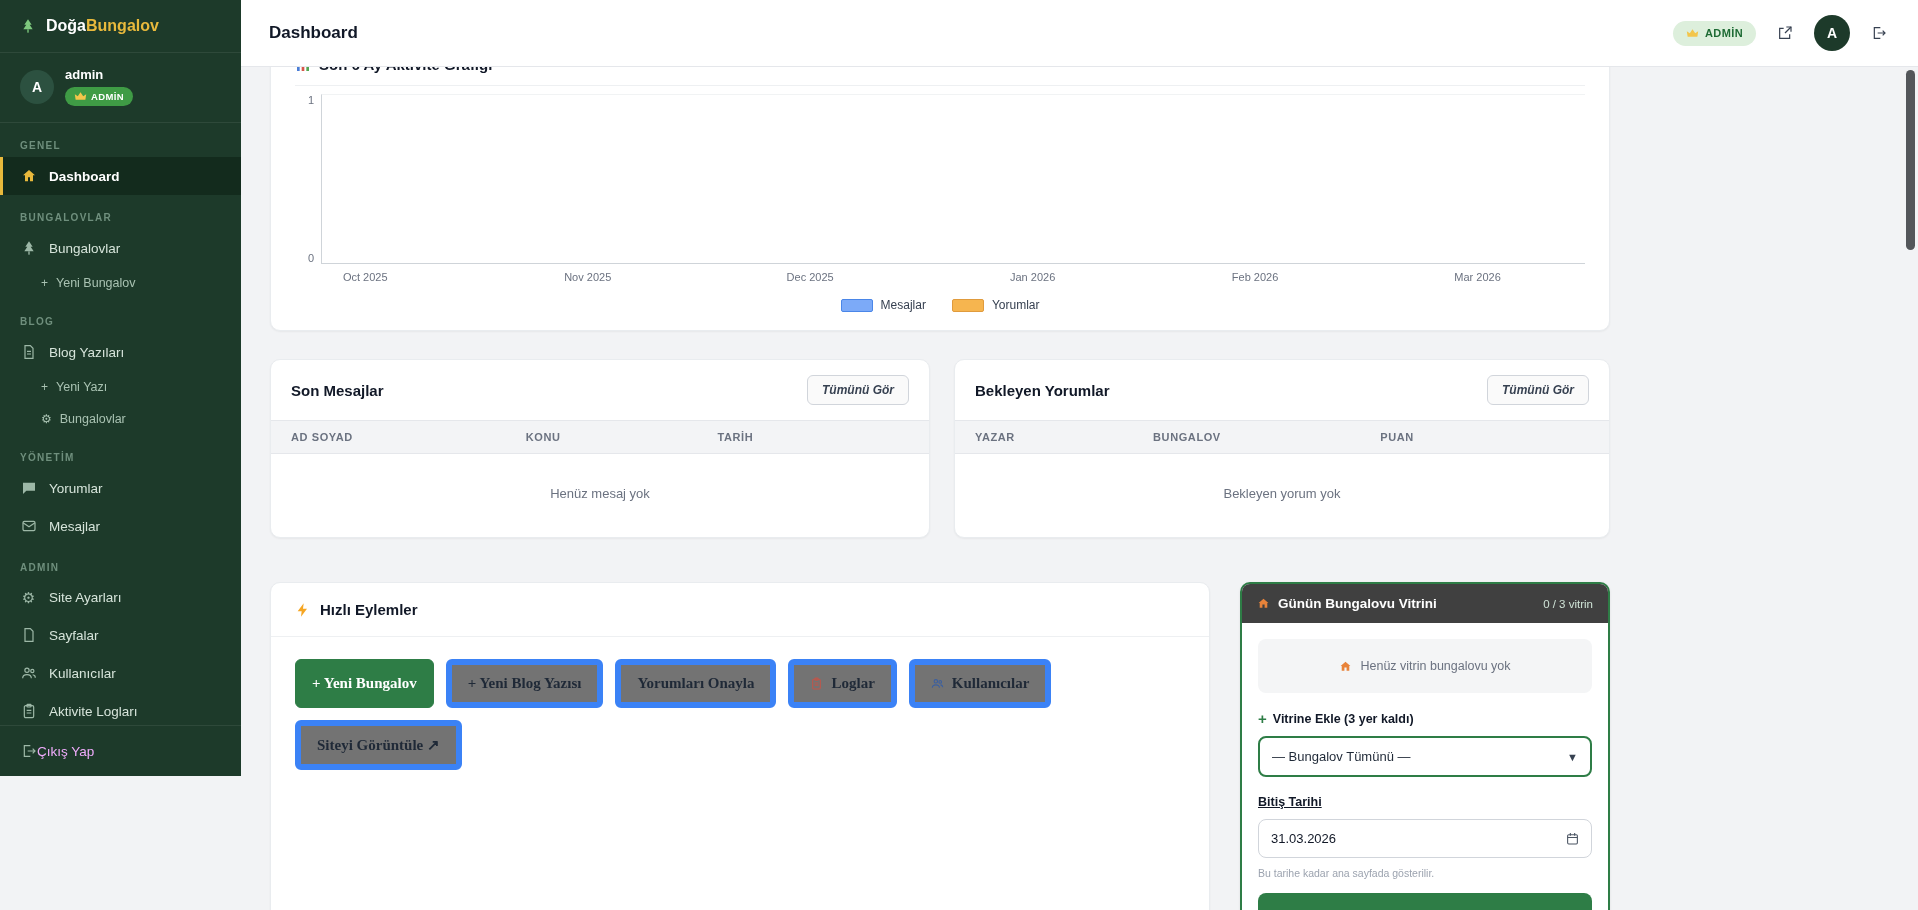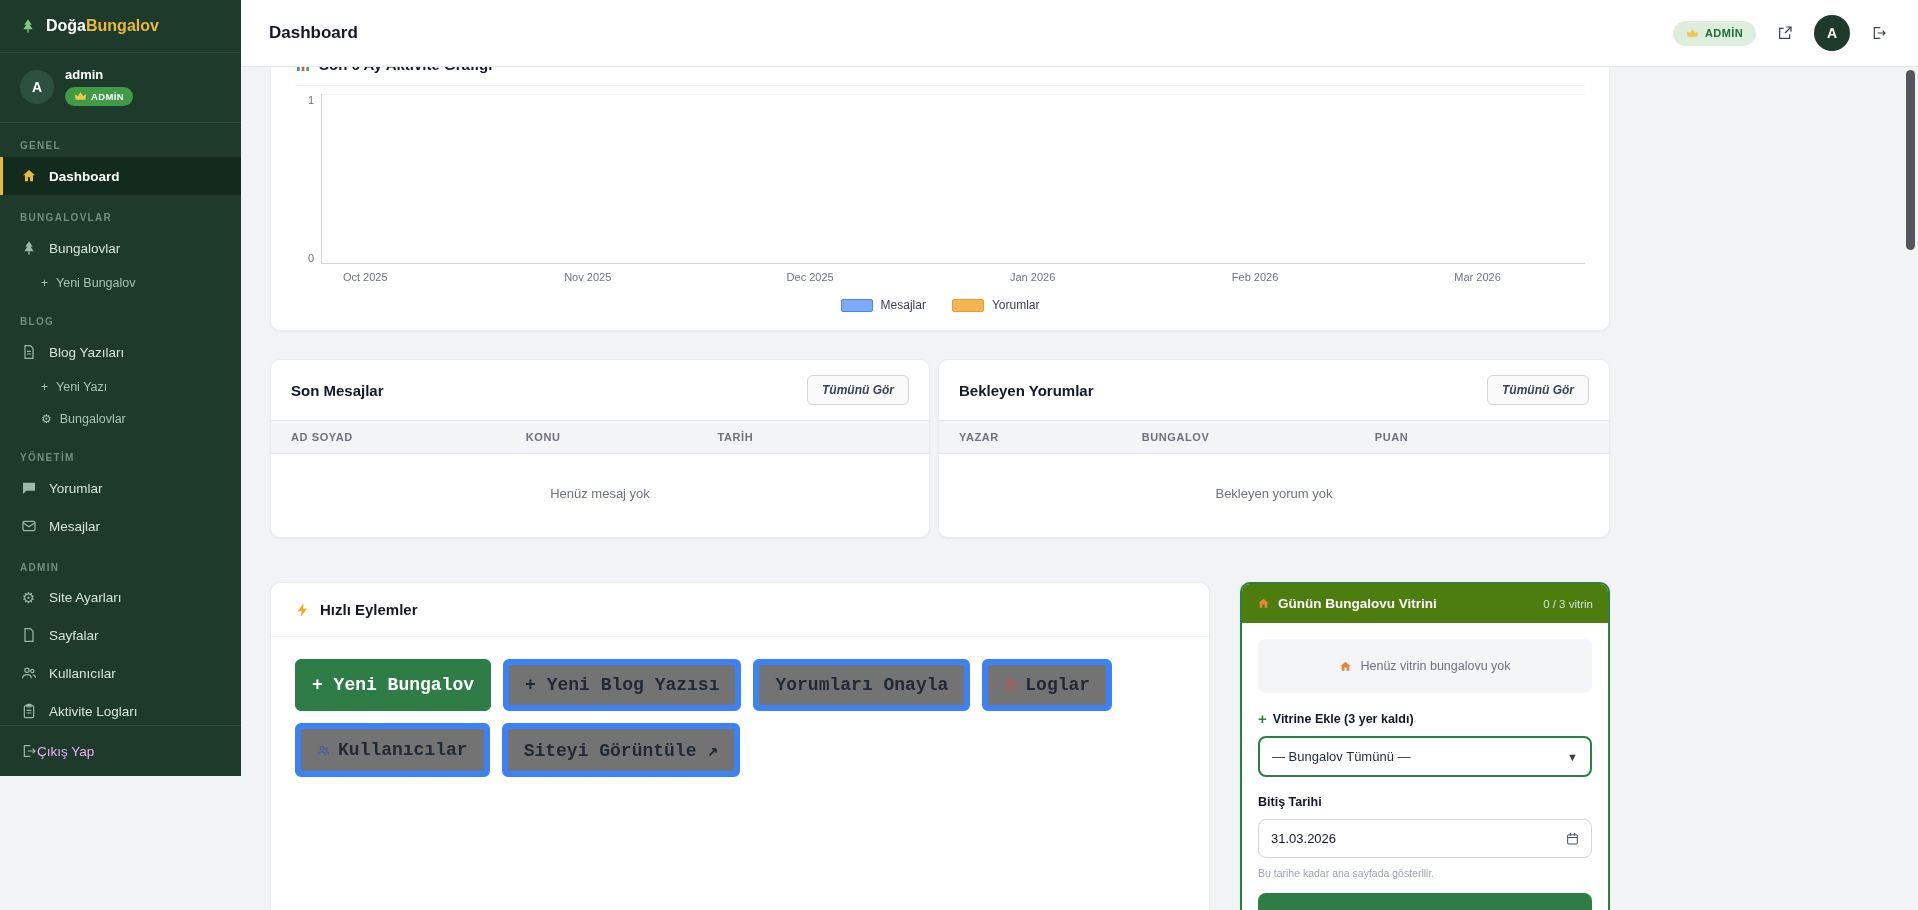--- a/index.html
+++ b/index.html
@@ -67,53 +67,53 @@
   .plot { flex:1; height:170px; border-left:1px solid #cfd4d9; border-bottom:1px solid #cfd4d9; border-top:1px solid #f1f3f4; position:relative; }
   .x-axis { position:relative; height:22px; margin-left:26px; font-size:11px; color:#6b7280; }
   .x-axis span { position:absolute; top:7px; transform:translateX(-50%); white-space:nowrap; }
   .legend { display:flex; justify-content:center; align-items:center; gap:26px; margin-top:12px; font-size:12px; color:#374151; }
   .legend-item { display:flex; align-items:center; gap:8px; }
   .swatch { width:32px; height:13px; border-radius:2px; }
   .swatch-blue { background:#7caaf8; border:1px solid #4a86e8; }
   .swatch-orange { background:#f6b54f; border:1px solid #e09b3d; }
 
   
-  .tables-row { display:flex; gap:8px; margin-top:28px; }
+  .tables-row { display:flex; gap:24px; margin-top:28px; }
   .table-card { overflow:hidden; }
   .msg-card { width:660px; }
   .com-card { flex:1; }
   .tcard-head { display:flex; align-items:center; justify-content:space-between; padding:15px 20px; }
   .tcard-title { font-size:15px; font-weight:bold; }
   .btn-viewall { background:#fafafa; border:1px solid #d1d5db; border-radius:6px; padding:7px 14px; font-size:12px; font-weight:bold; color:#374151; cursor:pointer; font-family:inherit;font-style:italic; }
   .thead { display:grid; background:#f3f4f6; border-top:1px solid #e5e7eb; border-bottom:1px solid #e5e7eb; padding:10px 20px; font-size:11px; font-weight:bold; color:#6b7280; letter-spacing:.6px; }
   .thead-msg { grid-template-columns:38% 31% 31%; }
   .thead-com { grid-template-columns:29% 37% 34%; }
   .empty-state { text-align:center; padding:32px 10px 36px; font-size:13px; color:#6b7280; }
 
   
   .bottom-row { display:flex; gap:30px; margin-top:44px; align-items:flex-start; }
   .quick-card { width:940px; min-height:380px; }
   .quick-head { display:flex; align-items:center; gap:9px; padding:18px 24px; font-size:15px; font-weight:bold; border-bottom:1px solid #eef0f2; }
   .quick-actions { display:flex; flex-wrap:wrap; gap:12px; padding:22px 24px; }
-  .btn { display:flex; align-items:center; gap:8px; border-radius:6px; padding:10px 16px; font-size:18px; font-weight:bold; cursor:pointer; font-family:Liberation Mono, monospace; }
+  .btn { display:flex; align-items:center; gap:8px; border-radius:6px; padding:10px 16px; font-size:15px; font-weight:bold; cursor:pointer; font-family:Liberation Serif, serif; }
   .btn-primary { background:#2e7d46; border:1px solid #2e7d46; color:#ffffff; }
   .btn-secondary { background:#737373; border:6px solid #3b82f6; color:#1f2937; }
 
   
   .vitrin-card { width:370px; background:#fff; border:2px solid #2e7d46; border-radius:10px; overflow:hidden; box-shadow:0 1px 3px rgba(0,0,0,.08); }
-  .vitrin-head { background:#4d7c0f; color:#ffffff; display:flex; align-items:center; justify-content:space-between; padding:12px 15px; }
+  .vitrin-head { background:#404040; color:#ffffff; display:flex; align-items:center; justify-content:space-between; padding:12px 15px; }
   .vitrin-title { display:flex; align-items:center; gap:8px; font-size:13.5px; font-weight:bold; }
   .vitrin-counter { font-size:11.5px; color:#cfe3d6; }
   .vitrin-body { padding:16px; }
   .vitrin-empty { background:#f4f5f6; border-radius:8px; padding:20px 14px; display:flex; align-items:center; justify-content:center; gap:8px; font-size:12.5px; color:#6b7280; }
   .vitrin-add-label { display:flex; align-items:center; gap:6px; margin-top:18px; font-size:12.5px; font-weight:bold; color:#111827; }
   .plus-green { color:#2e7d46; font-weight:bold; font-size:15px; line-height:1; }
   .vitrin-select { margin-top:10px; border:2px solid #2e7d46; border-radius:8px; padding:11px 12px; font-size:13px; color:#1f2937; display:flex; align-items:center; justify-content:space-between; cursor:pointer; background:#fff; }
   .caret { font-size:11px; color:#374151; }
-  .vitrin-date-label { margin-top:18px; font-size:12.5px; font-weight:bold; color:#111827; }
+  .vitrin-date-label { margin-top:18px; font-size:12.5px; font-weight:bold; color:#111827;text-decoration:underline; }
   .vitrin-date { margin-top:10px; border:1px solid #d1d5db; border-radius:8px; padding:11px 12px; font-size:13px; color:#111827; display:flex; align-items:center; justify-content:space-between; background:#fff; cursor:text; }
   .vitrin-helper { margin-top:9px; font-size:10.5px; color:#9ca3af; }
   .vitrin-submit { margin-top:14px; height:44px; width:100%; background:#2e7d46; border:none; border-radius:8px; cursor:pointer; }
 
   
   .scrollbar-thumb { position:absolute; right:3px; top:70px; width:9px; height:180px; background:#53565a; border-radius:5px; z-index:20; cursor:grab; }
 </style>
 </head>
 <body>
 

